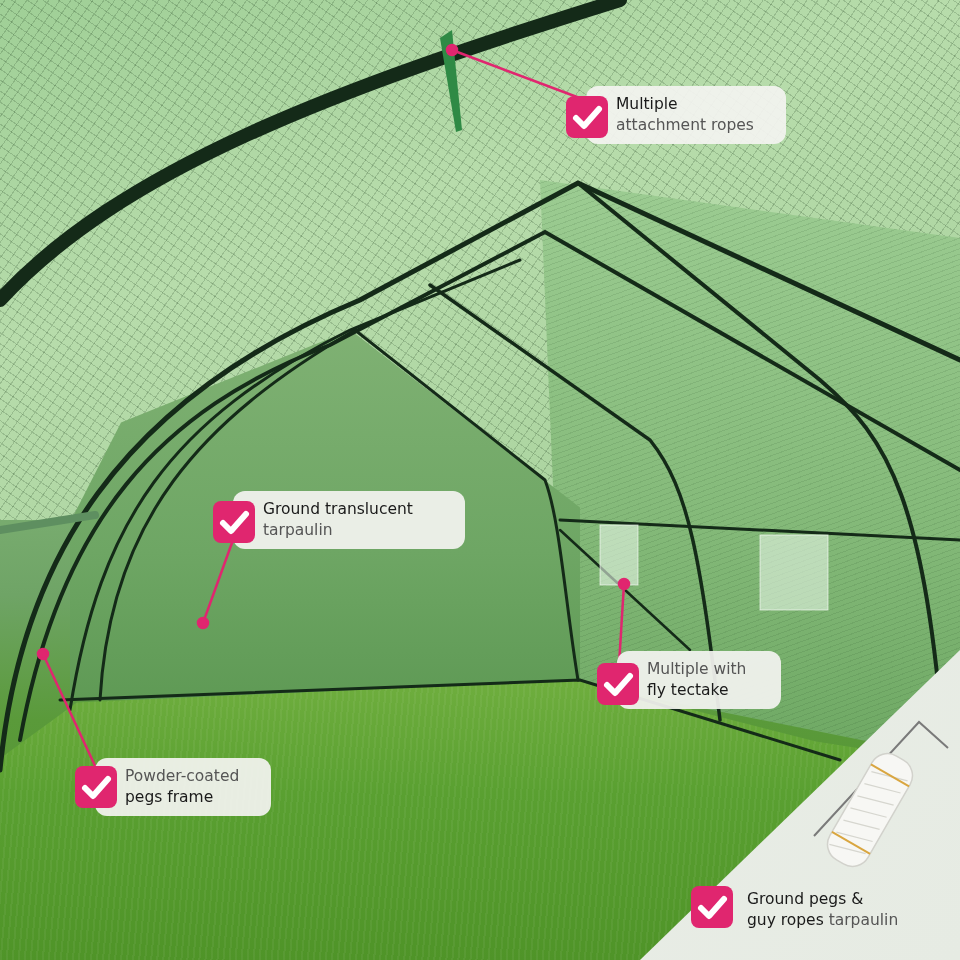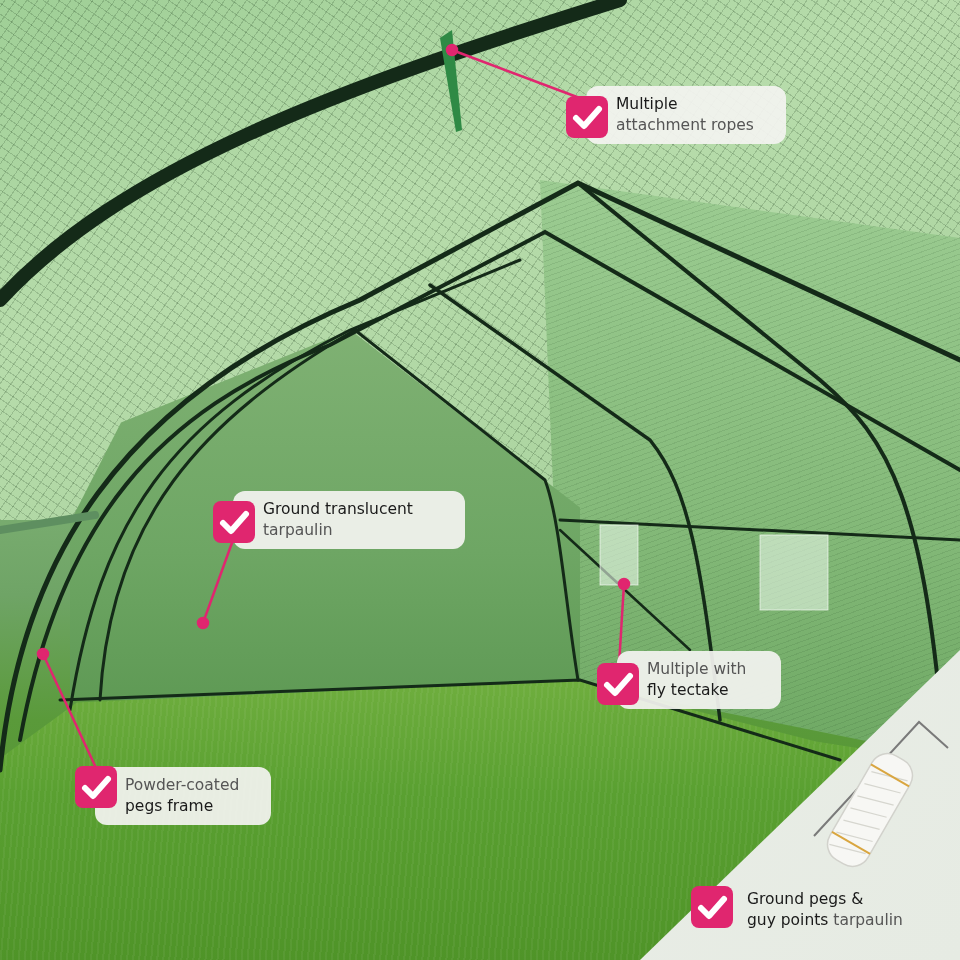--- a/index.html
+++ b/index.html
@@ -174,35 +174,35 @@
       <div class="strong">fly tectake</div>
     </div>
     <div class="check" style="left:0; top:12px;">
       <svg width="42" height="42">
           <path d="M10 22 L18 30 L33 13" fill="none" stroke="#fff" stroke-width="6" stroke-linecap="round" stroke-linejoin="round"></path>
         </svg>
     </div>
   </div>
 
   <div class="callout" style="left:75px; top:758px;">
-    <div class="box" style="left:20px; top:0; width:176px;margin-top:9px;">
+    <div class="box" style="left:20px; top:0; width:176px;">
       <div class="light">Powder-coated</div>
       <div class="strong">pegs frame</div>
     </div>
     <div class="check" style="left:0; top:8px;">
       <svg width="42" height="42">
           <path d="M10 22 L18 30 L33 13" fill="none" stroke="#fff" stroke-width="6" stroke-linecap="round" stroke-linejoin="round"></path>
         </svg>
     </div>
   </div>
 
   <div class="callout" style="left:691px; top:884px;">
     <div class="box" style="left:26px; top:-3px; background:transparent; padding-left:30px;">
       <div class="strong">Ground pegs &amp;</div>
-      <div><span class="strong">guy points</span><span class="light"> tarpaulin</span></div>
+      <div><span class="strong">guy ropes</span><span class="light"> tarpaulin</span></div>
     </div>
     <div class="check" style="left:0; top:2px;">
       <svg width="42" height="42">
           <path d="M10 22 L18 30 L33 13" fill="none" stroke="#fff" stroke-width="6" stroke-linecap="round" stroke-linejoin="round"></path>
         </svg>
     </div>
   </div>
 </div>
 
 </body></html>

